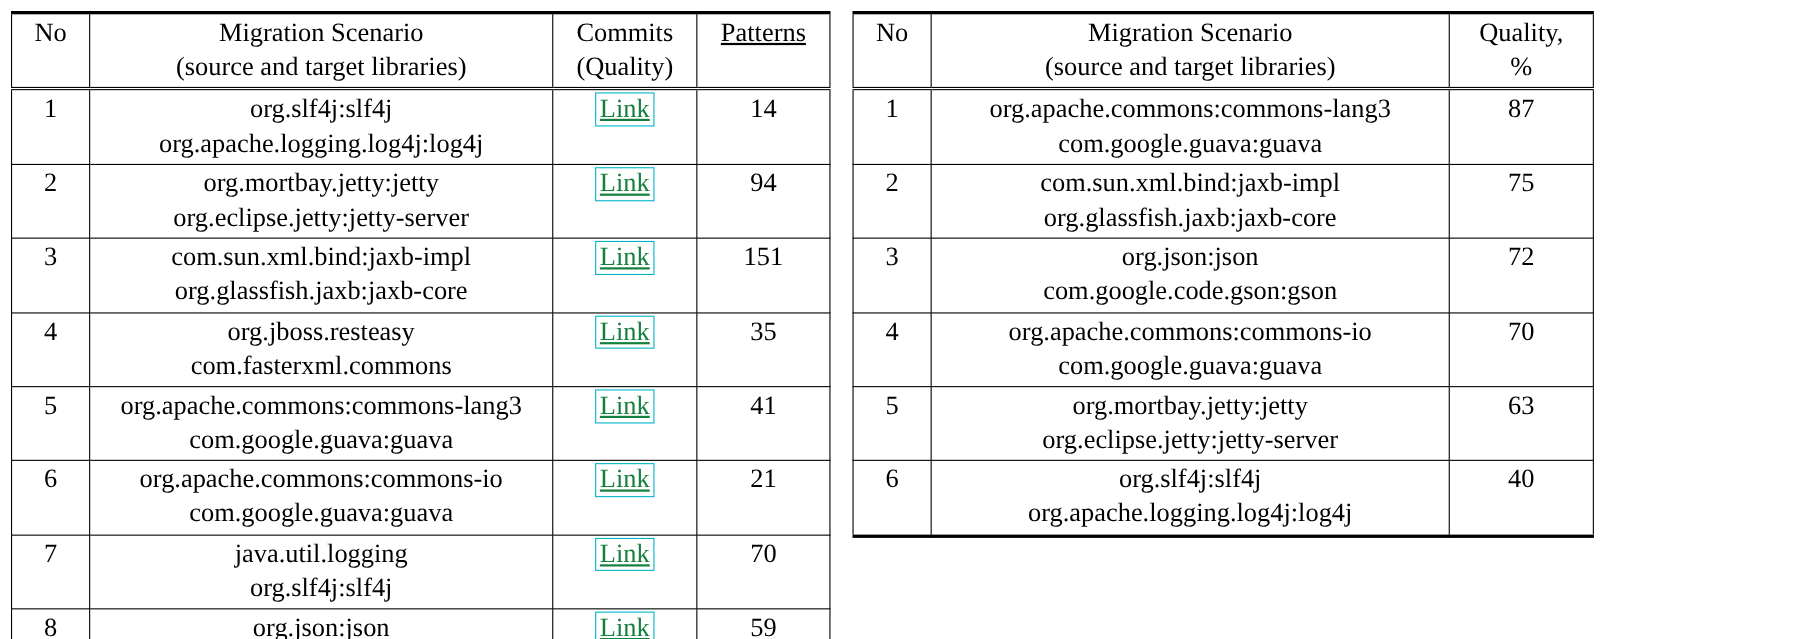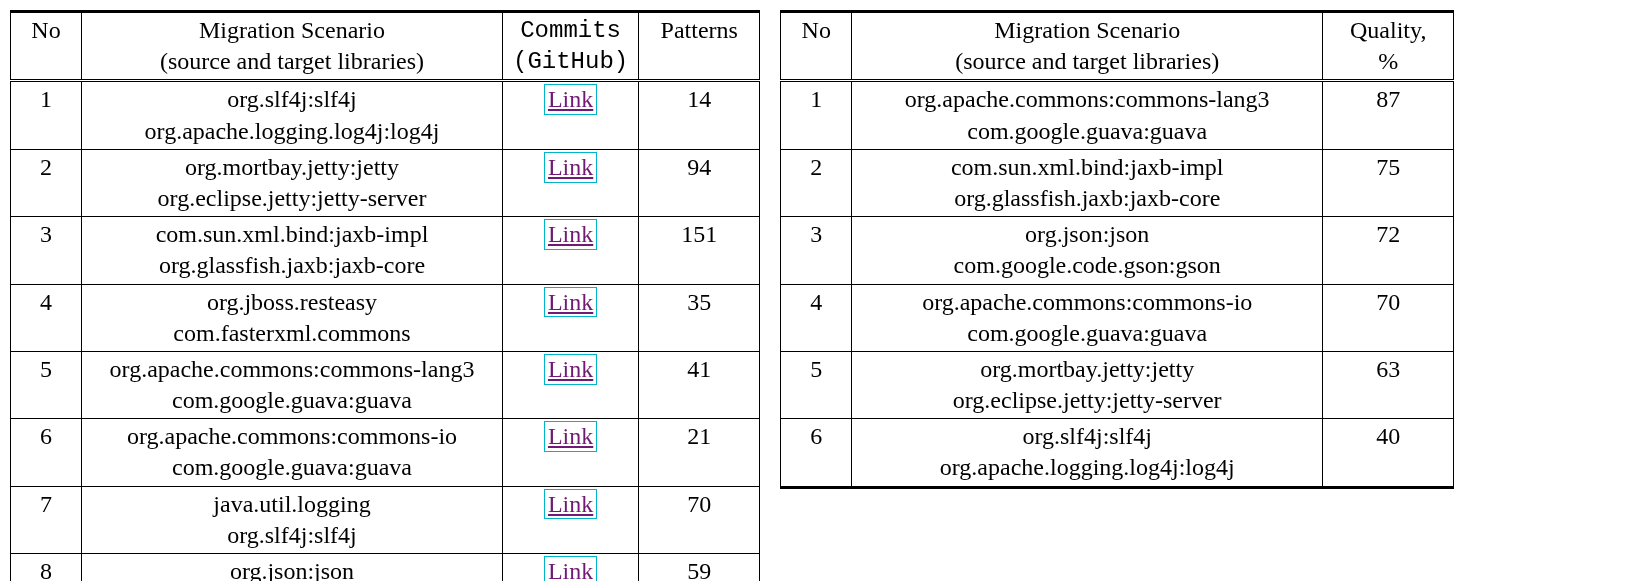--- a/index.html
+++ b/index.html
@@ -26,47 +26,47 @@
     font-weight: normal;
     line-height: 1.3;
   }
   thead tr th {
     border-top: none;
   }
   tbody tr:first-child td {
     border-top: 3px double #000; 
   }
   .link-box {
-    color: #701a75;
+    color: #15803d;
     border: 1px solid #00b5c9;
     padding: 0 3px;
     display: inline-block;
     line-height: 1.2;
   }
   .no-col   { width: 50px; }
   .scen-col-a { width: 400px; }
-  .cm-col   { width: 110px; font-family: Liberation Mono, monospace; }
-  .pat-col  { width: 100px; }
+  .cm-col   { width: 110px; }
+  .pat-col  { width: 100px; text-decoration: underline; }
   .scen-col-b { width: 450px; }
   .qual-col { width: 110px; margin-top: 16px; }
 </style>
 </head>
 <body>
 
 <table>
   <thead>
     <tr>
       <th class="no-col">No</th>
       <th class="scen-col-a">
         <span>Migration Scenario</span><br>
         <span>(source and target libraries)</span>
       </th>
       <th class="cm-col">
         <span>Commits</span><br>
-        <span>(GitHub)</span>
+        <span>(Quality)</span>
       </th>
       <th class="pat-col">Patterns</th>
     </tr>
   </thead>
   <tbody id="tbodyA">
       <tr>
         <td>1</td>
         <td><span>org.slf4j:slf4j</span><br><span>org.apache.logging.log4j:log4j</span></td>
         <td><a href="#" class="link-box">Link</a></td>
         <td>14</td>

